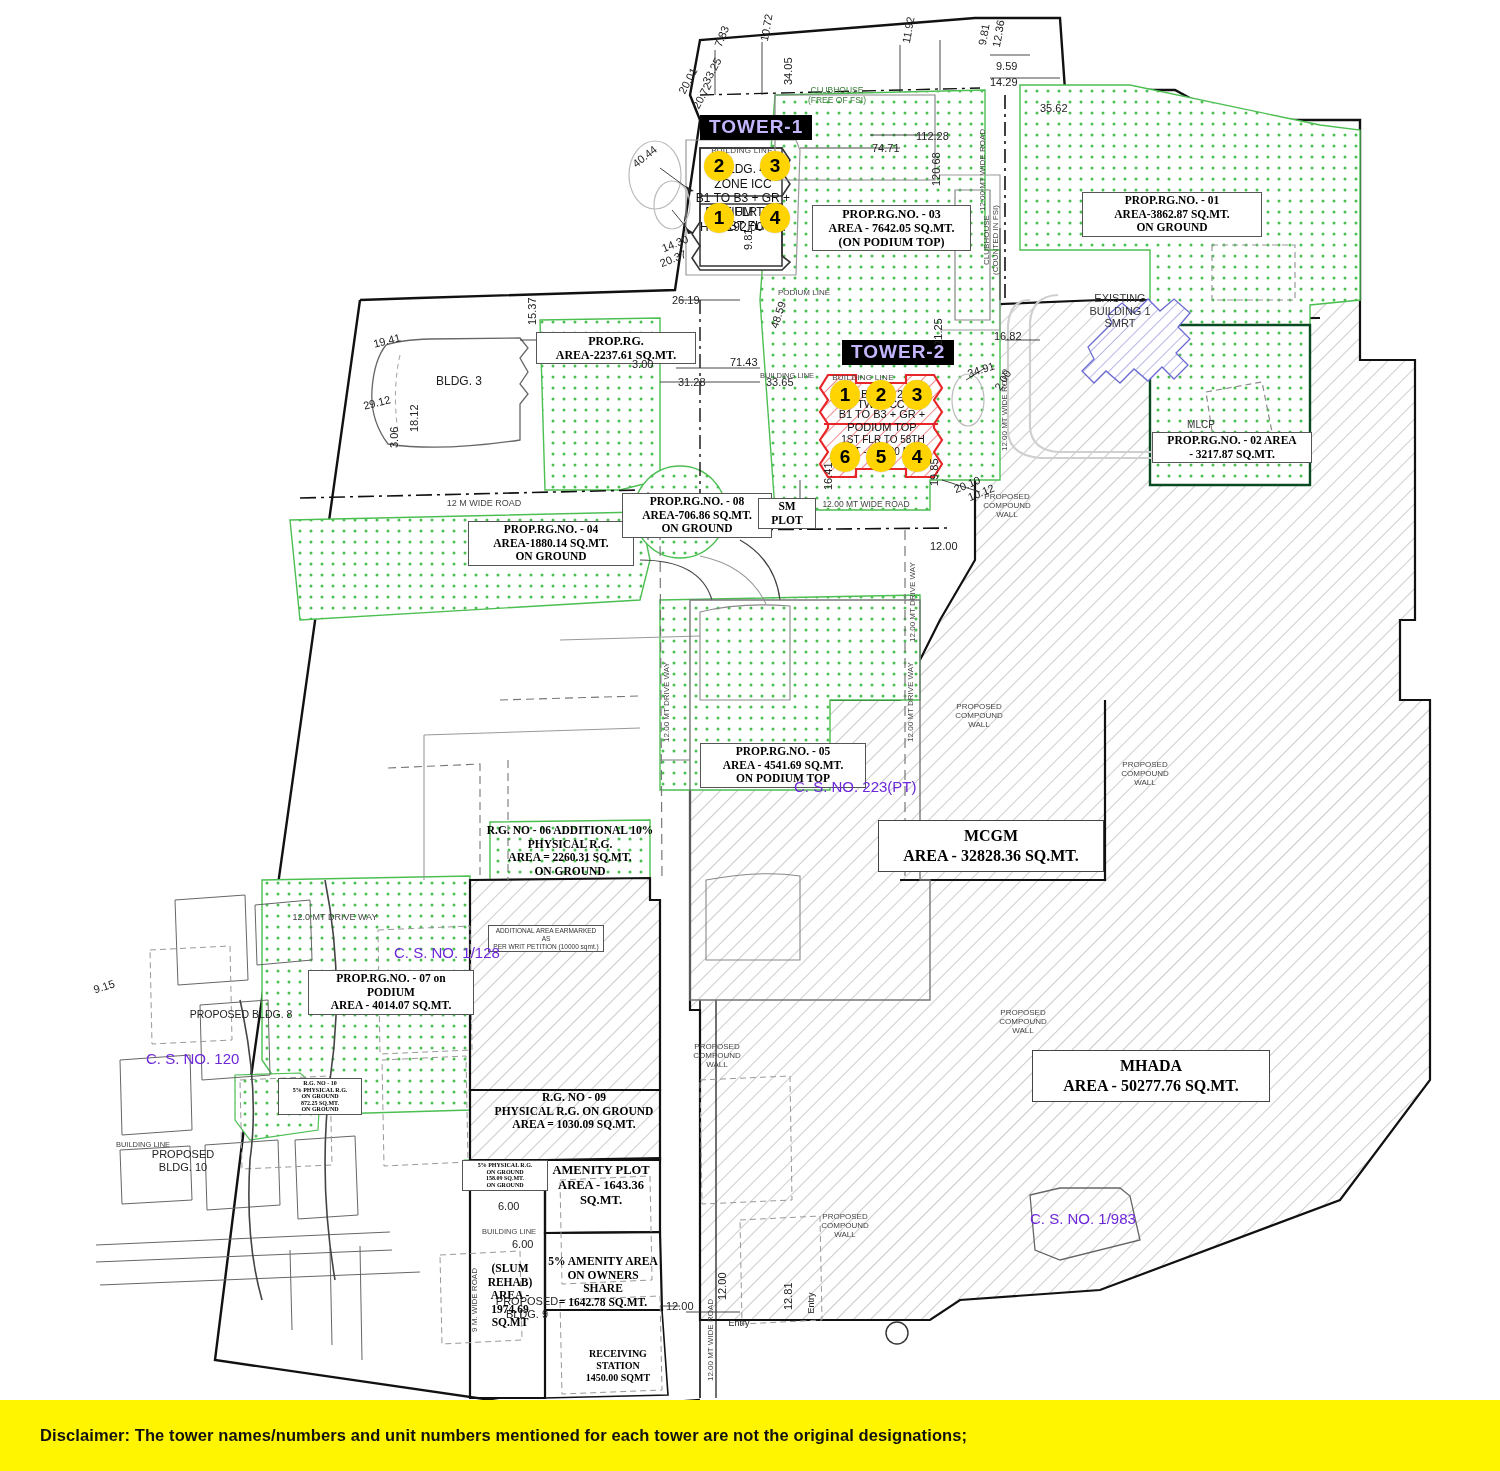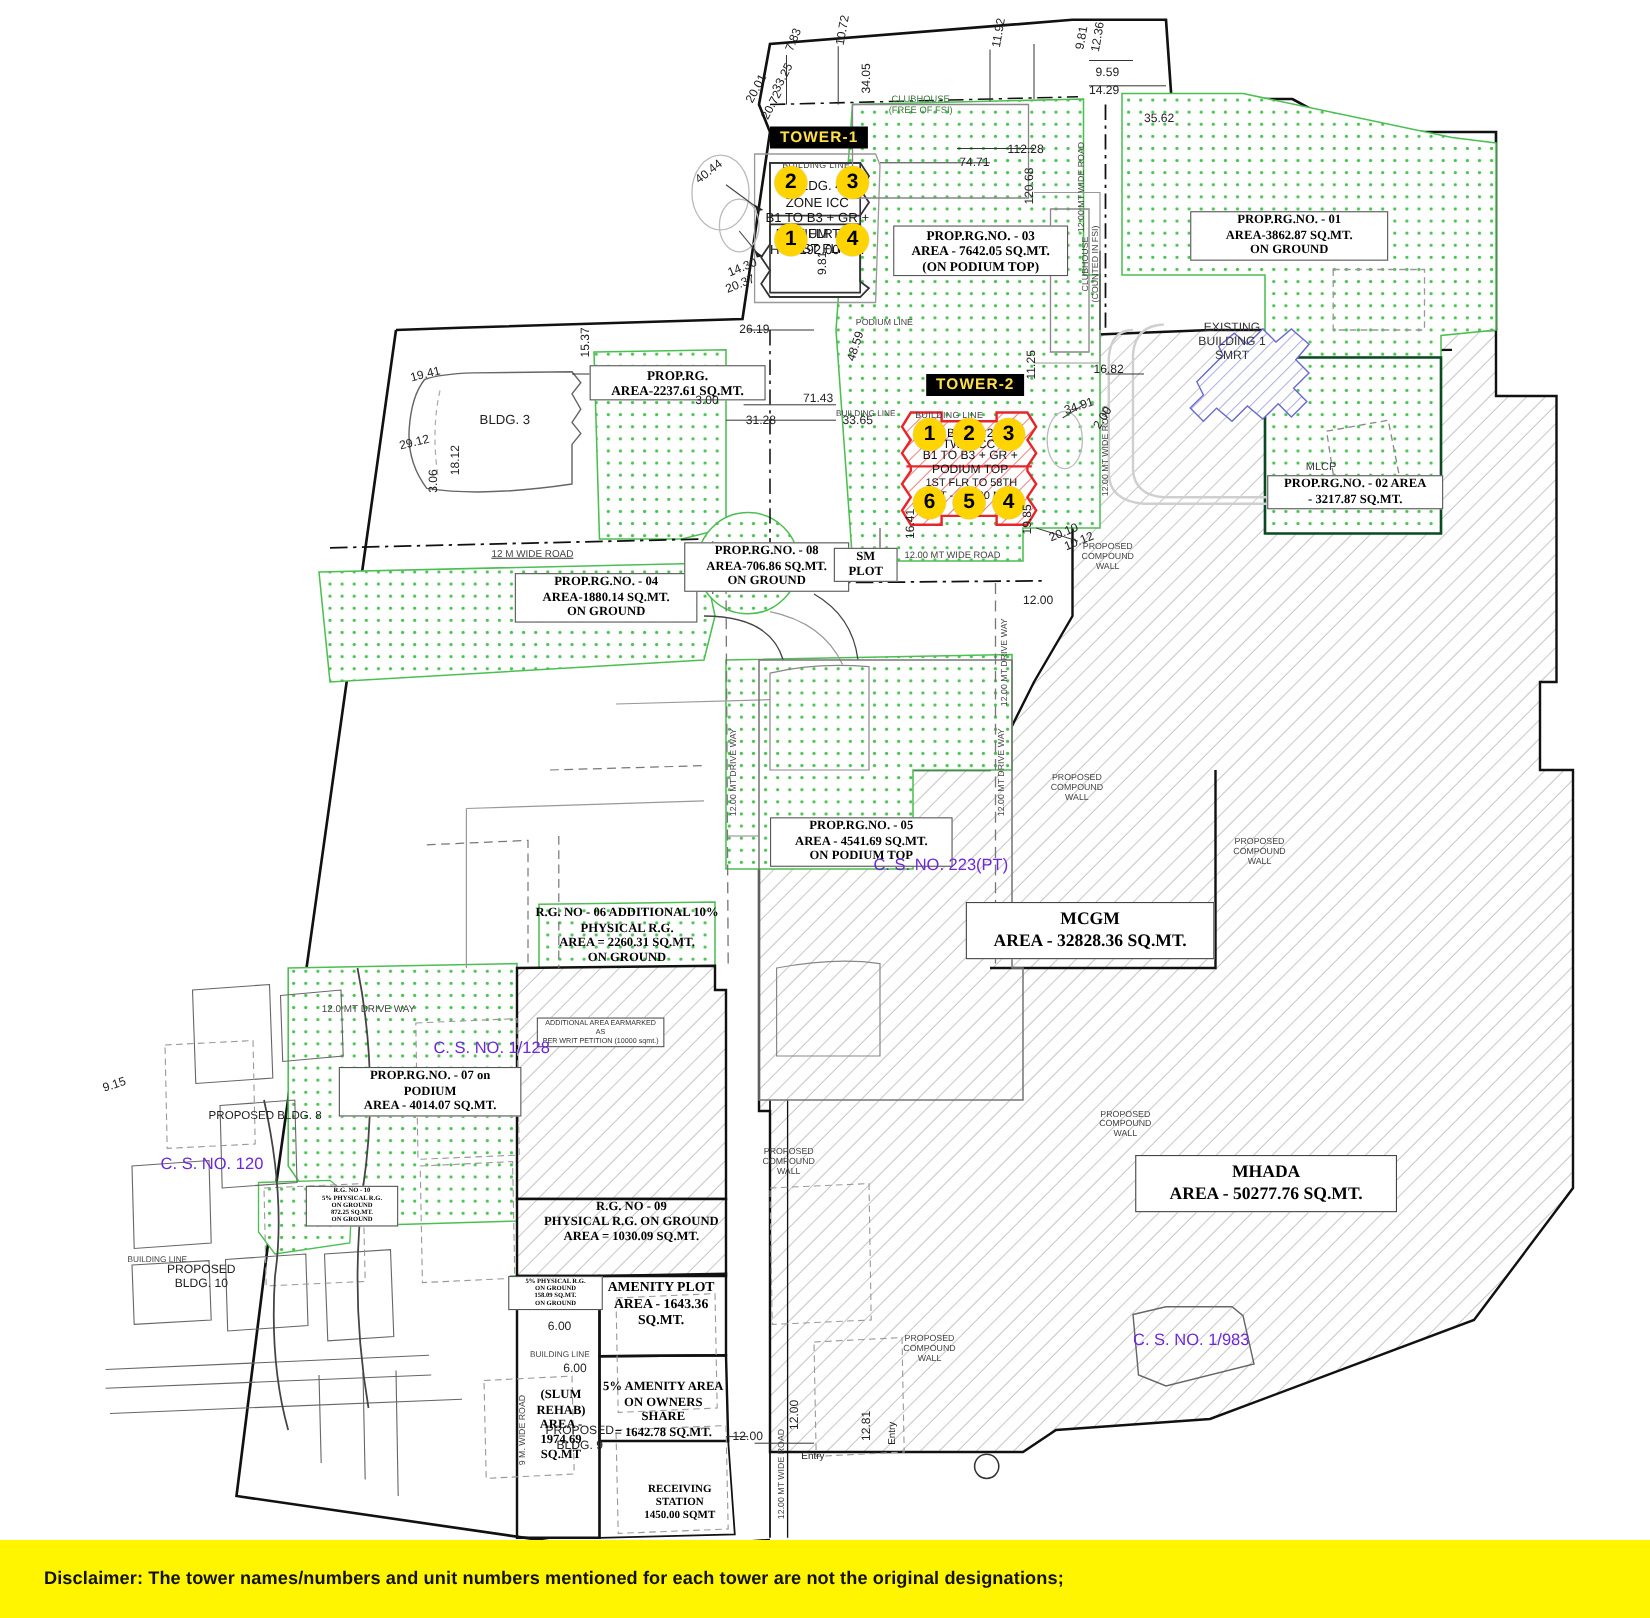--- a/index.html
+++ b/index.html
@@ -57,24 +57,24 @@
     font-size: 11px;
     color: #222;
     white-space: nowrap;
     transform-origin: left top;
   }
 
   
   .towerplate {
     position: absolute;
     background: #000;
-    color: #fde047;
+    color: #c4b5fd;
     font-family: "Liberation Sans", sans-serif;
     font-weight: bold;
-    font-size: 14px;
+    font-size: 19px;
     letter-spacing: 1px;
     padding: 2px 9px 3px 9px;
     line-height: 1.05;
     white-space: nowrap;
   }
 
   
   .unitmark {
     position: absolute;
     width: 30px; height: 30px;
@@ -453,21 +453,21 @@
     <div class="thin" style="left:112px; top:1141px; width:62px; font-size:7.5px;">BUILDING LINE</div>
     <div class="thin" style="left:478px; top:1228px; width:62px; font-size:7.5px;">BUILDING LINE</div>
     <div class="thin" style="left:722px; top:1318px; width:34px; font-size:9px; color:#222;">Entry</div>
     <div class="thin rot90" style="left:806px; top:1320px; width:34px; font-size:9px; color:#222;">Entry</div>
 
     <div class="csnum" style="left:146px; top:1050px;">C. S. NO. 120</div>
     <div class="csnum" style="left:394px; top:944px;">C. S. NO. 1/128</div>
     <div class="csnum" style="left:794px; top:778px;">C. S. NO. 223(PT)</div>
     <div class="csnum" style="left:1030px; top:1210px;">C. S. NO. 1/983</div>
 
-    <div class="thin" style="left:436px; top:498px; width:96px; font-size:9px;text-decoration:underline;">12 M WIDE ROAD</div>
+    <div class="thin" style="left:436px; top:498px; width:96px; font-size:9px;">12 M WIDE ROAD</div>
     <div class="thin" style="left:808px; top:500px; width:116px; font-size:8.5px;">12.00 MT WIDE ROAD</div>
     <div class="thin rot90" style="left:978px; top:230px; width:120px; font-size:8px;">12.00 MT WIDE ROAD</div>
     <div class="thin rot90" style="left:1000px; top:470px; width:120px; font-size:8px;">12.00 MT WIDE ROAD</div>
     <div class="thin rot90" style="left:706px; top:1395px; width:110px; font-size:8px;">12.00 MT WIDE ROAD</div>
     <div class="thin rot90" style="left:470px; top:1340px; width:80px; font-size:8px;">9 M. WIDE ROAD</div>
     <div class="thin rot90" style="left:662px; top:760px; width:116px; font-size:8px;">12.00 MT DRIVE WAY</div>
     <div class="thin rot90" style="left:906px; top:760px; width:116px; font-size:8px;">12.00 MT DRIVE WAY</div>
     <div class="thin rot90" style="left:908px; top:660px; width:116px; font-size:8px;">12.00 MT DRIVE WAY</div>
     <div class="thin" style="left:280px; top:912px; width:110px; font-size:9px;">12.0 MT DRIVE WAY</div>
 

